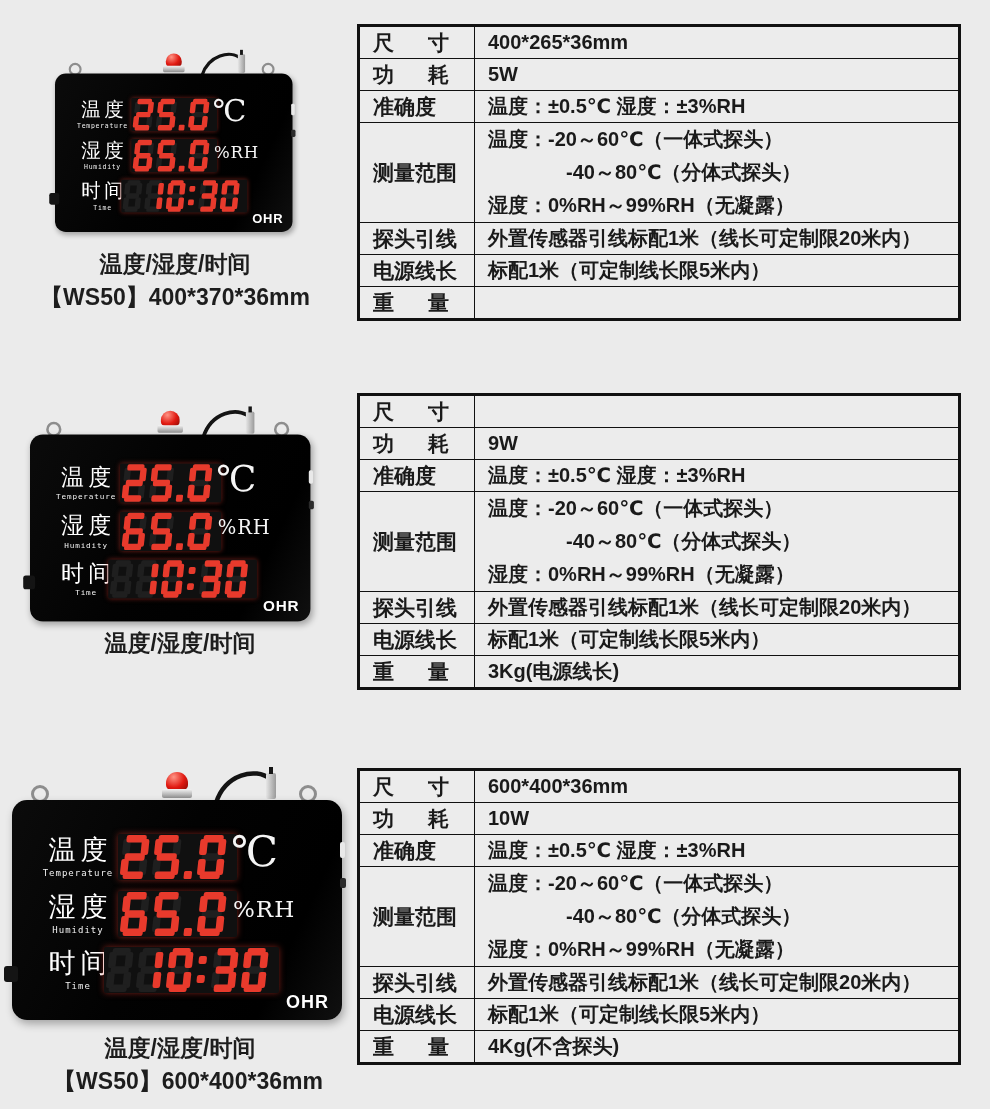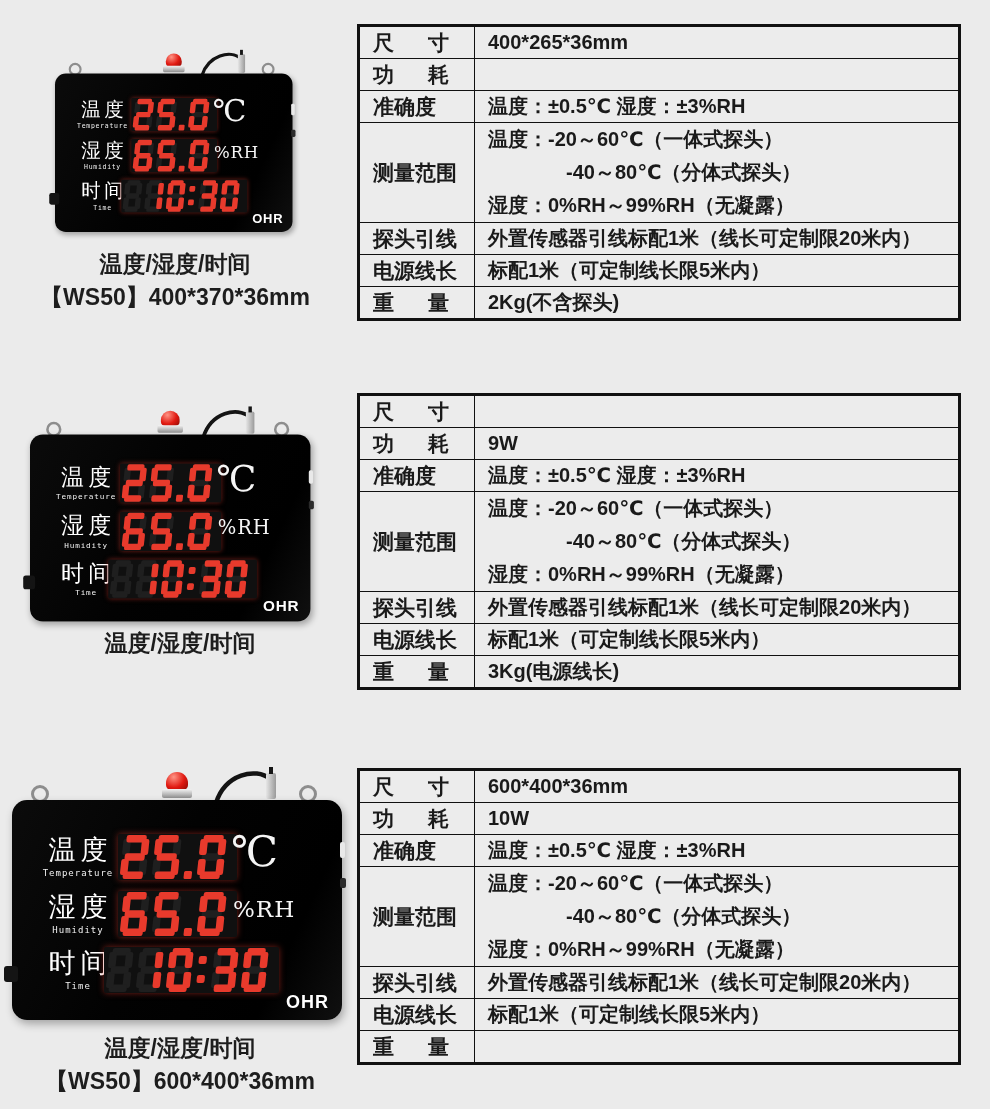--- a/index.html
+++ b/index.html
@@ -18,21 +18,21 @@
   .spec-label.spread i{font-style:normal;}
   .val{flex:1;display:flex;flex-direction:column;justify-content:center;padding-left:13px;box-sizing:border-box;}
   .vline{font-size:20px;font-weight:600;line-height:33px;white-space:nowrap;}
   .spec-row:not(.tall) .vline{line-height:normal;}
   .vline.indent{padding-left:78px;}
 
   
   .cap{position:absolute;text-align:center;font-size:23px;font-weight:600;color:#1d1d1d;white-space:nowrap;}
   .c1a{left:40px;top:249px;width:270px}.c1b{left:40px;top:282px;width:270px}
   .c2a{left:25px;top:628px;width:310px}.c2b{left:25px;top:661px;width:310px}
-  .c3a{left:15px;top:1033px;width:330px}.c3b{left:15px;top:1066px;width:330px}
+  .c3a{left:15px;top:1033px;width:330px}.c3b{left:23px;top:1066px;width:330px}
 
   
   .device{position:absolute;}
   .d1{left:55px;top:52px}.d2{left:30px;top:409px}.d3{left:12px;top:770px}
   .dev-base{position:relative;width:330px;height:250px;transform-origin:0 0;}
   .d1 .dev-base{transform:scale(0.72);}
   .d2 .dev-base{transform:scale(0.85);}
   .ring{position:absolute;top:15px;width:12px;height:12px;border:3px solid #8d8d8d;border-radius:50%;background:transparent;}
   .ring-l{left:19px}.ring-r{left:287px}
   .beacon{position:absolute;left:150px;top:2px;width:30px;height:28px;}
@@ -273,20 +273,23 @@
           <div class="vline">400*265*36mm</div>
         </div>
     </div>
     <div class="spec-row">
       <div class="lbl">
           <span class="spec-label spread">
             <i>功</i>
             <i>耗</i>
           </span>
         </div>
+      <div class="val">
+          <div class="vline">5W</div>
+        </div>
     </div>
     <div class="spec-row">
       <div class="lbl">
           <span class="spec-label">准确度</span>
         </div>
       <div class="val">
           <div class="vline">温度：±0.5℃  湿度：±3%RH</div>
         </div>
     </div>
     <div class="spec-row tall">
@@ -314,23 +317,20 @@
       <div class="val">
           <div class="vline">标配1米（可定制线长限5米内）</div>
         </div>
     </div>
     <div class="spec-row">
       <div class="lbl">
           <span class="spec-label spread">
             <i>重</i>
             <i>量</i>
           </span>
-        </div>
-      <div class="val">
-          <div class="vline">2Kg(不含探头)</div>
         </div>
     </div>
   </div>
 
   <div class="device d2">
     <div class="dev-base">
       <span class="ring ring-l"></span>
       <span class="ring ring-r"></span>
       <div class="beacon">
           <i class="dome"></i>
@@ -831,16 +831,19 @@
           <div class="vline">标配1米（可定制线长限5米内）</div>
         </div>
     </div>
     <div class="spec-row">
       <div class="lbl">
           <span class="spec-label spread">
             <i>重</i>
             <i>量</i>
           </span>
         </div>
+      <div class="val">
+          <div class="vline">4Kg(不含探头)</div>
+        </div>
     </div>
   </div>
 
 </div>
 
 </body></html>

